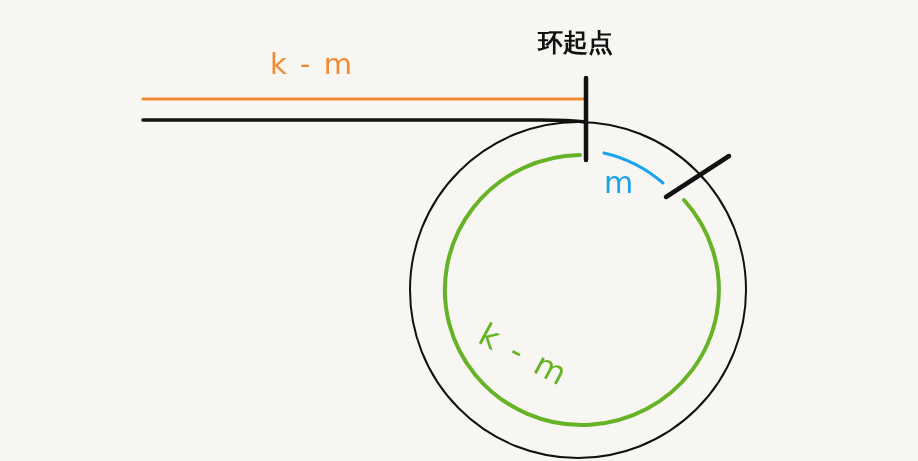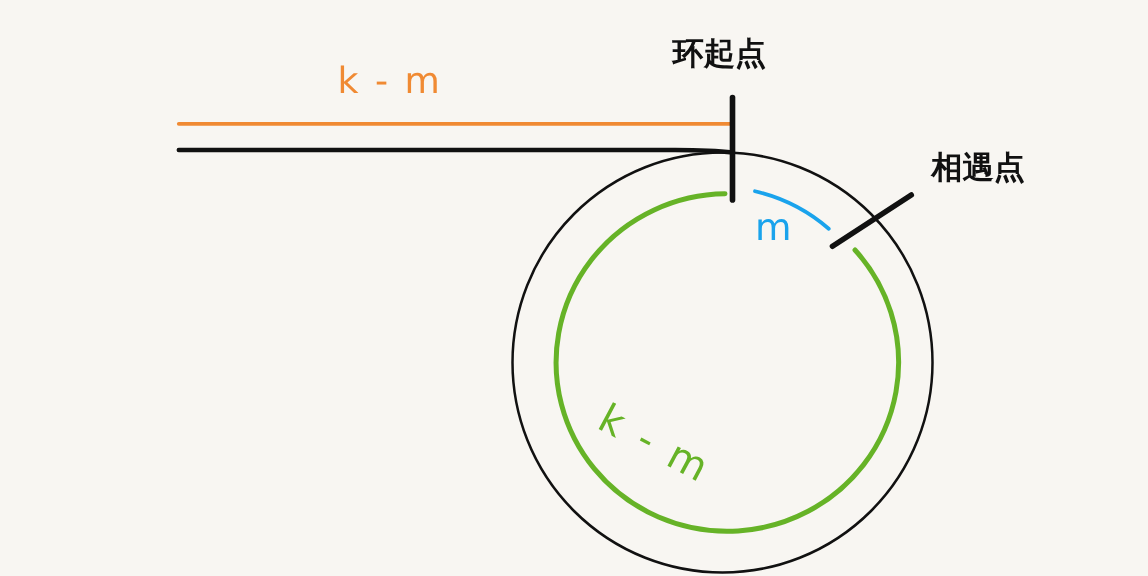--- a/index.html
+++ b/index.html
@@ -34,16 +34,15 @@
 
     <path d="M604 153 A137 135 0 0 1 663 183" fill="none" stroke="#1aa3ec" stroke-width="3" stroke-linecap="round"></path>
 
     <line x1="586" y1="78" x2="586" y2="160" stroke="#111" stroke-width="4.5" stroke-linecap="round"></line>
 
     <line x1="666" y1="197" x2="729" y2="156" stroke="#111" stroke-width="4.5" stroke-linecap="round"></line>
   </svg>
 
   <span class="lbl km-top">k - m</span>
   <span class="lbl cycle-start">环起点</span>
-  <span class="lbl meet-point">相遇点</span>
   <span class="lbl m-blue">m</span>
   <span class="lbl km-green">k - m</span>
 </div>
 
 </body></html>

